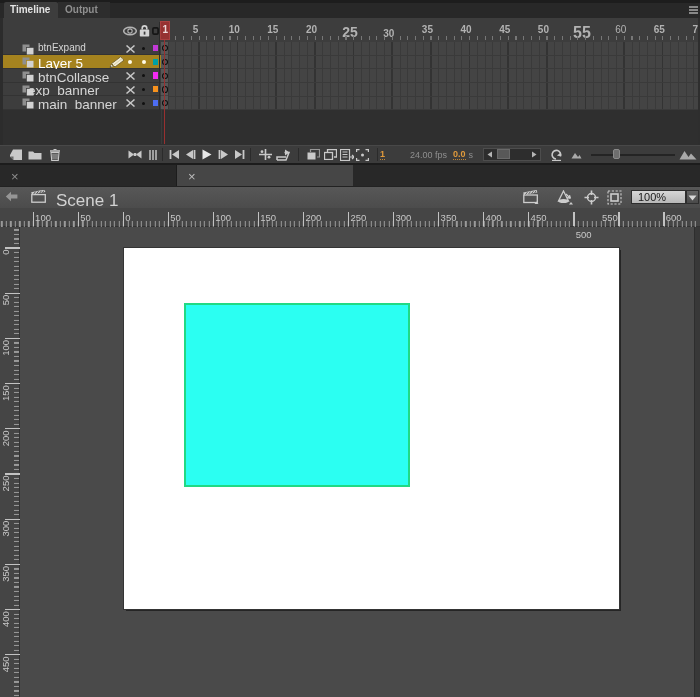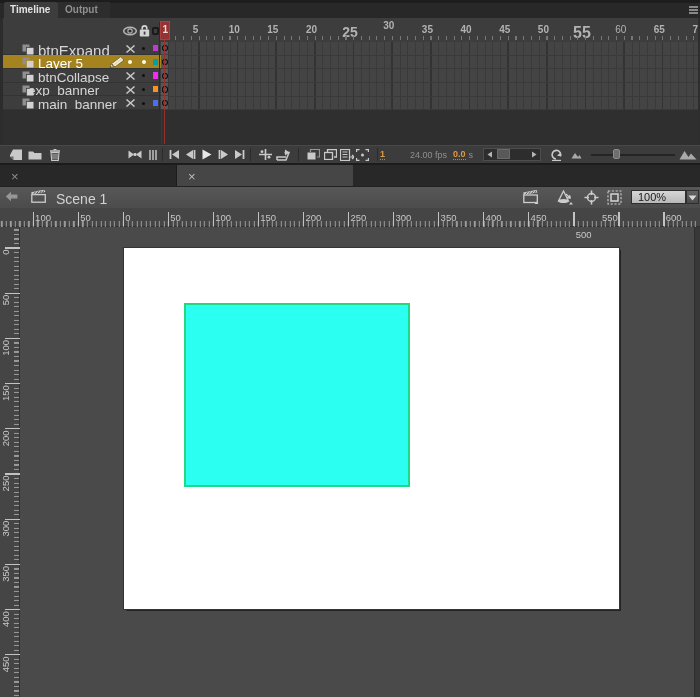--- a/index.html
+++ b/index.html
@@ -30,21 +30,21 @@
 <rect x="4.7" y="6.6" width="1.7" height="3" fill="#3d3d3d"></rect>
     </svg>
 <svg class="abs" style="left:152px;top:27px;" width="7" height="8" viewBox="0 0 7 8">
 <rect x="0.9" y="0.9" width="5.2" height="6.2" rx="1.2" fill="none" stroke="#161616" stroke-width="1.7"></rect>
     </svg>
 <div class="txt" style="left:195.5px;top:24px;transform:translateX(-50%);font-size:10px;font-weight:700;color:#b2b2b2;">5</div>
 <div class="txt" style="left:234.2px;top:24px;transform:translateX(-50%);font-size:10px;font-weight:700;color:#b2b2b2;">10</div>
 <div class="txt" style="left:272.8px;top:24px;transform:translateX(-50%);font-size:10px;font-weight:700;color:#b2b2b2;">15</div>
 <div class="txt" style="left:311.5px;top:24px;transform:translateX(-50%);font-size:10px;font-weight:700;color:#b2b2b2;">20</div>
 <div class="txt" style="left:350.1px;top:24px;transform:translateX(-50%);font-size:14px;font-weight:700;color:#b2b2b2;">25</div>
-<div class="txt" style="left:388.8px;top:20px;transform:translateX(-50%);font-size:10px;font-weight:700;color:#b2b2b2;">30</div>
+<div class="txt" style="left:388.8px;top:28px;transform:translateX(-50%);font-size:10px;font-weight:700;color:#b2b2b2;">30</div>
 <div class="txt" style="left:427.4px;top:24px;transform:translateX(-50%);font-size:10px;font-weight:700;color:#b2b2b2;">35</div>
 <div class="txt" style="left:466.1px;top:24px;transform:translateX(-50%);font-size:10px;font-weight:700;color:#b2b2b2;">40</div>
 <div class="txt" style="left:504.7px;top:24px;transform:translateX(-50%);font-size:10px;font-weight:700;color:#b2b2b2;">45</div>
 <div class="txt" style="left:543.4px;top:24px;transform:translateX(-50%);font-size:10px;font-weight:700;color:#b2b2b2;">50</div>
 <div class="txt" style="left:582.0px;top:24px;transform:translateX(-50%);font-size:16px;font-weight:700;color:#b2b2b2;">55</div>
 <div class="txt" style="left:620.7px;top:24px;transform:translateX(-50%);font-size:10px;font-weight:400;color:#b2b2b2;">60</div>
 <div class="txt" style="left:659.3px;top:24px;transform:translateX(-50%);font-size:10px;font-weight:700;color:#b2b2b2;">65</div>
 <div class="txt" style="left:698.0px;top:24px;transform:translateX(-50%);font-size:10px;font-weight:700;color:#b2b2b2;">70</div>
 <div class="abs" style="left:160.5px;top:36px;width:539.5px;height:4px;
 background:repeating-linear-gradient(90deg,transparent 0,transparent 6.63px,#777 6.63px,#777 7.73px);"></div>
@@ -62,21 +62,21 @@
 <div class="abs" style="left:160.5px;top:82.6px;width:7.8px;height:12.7px;background:#575757;"></div>
 <div class="abs" style="left:161.5px;top:86.2px;width:6.2px;height:6.4px;border-radius:50%;border:1.8px solid #0e0e0e;box-sizing:border-box;"></div>
 <div class="abs" style="left:160.5px;top:96.3px;width:7.8px;height:12.7px;background:#575757;"></div>
 <div class="abs" style="left:161.5px;top:99.9px;width:6.2px;height:6.4px;border-radius:50%;border:1.8px solid #0e0e0e;box-sizing:border-box;"></div>
 <div class="abs" style="left:0;top:41.5px;width:160.5px;height:13.7px;background:#3d3d3d;border-bottom:1px solid #333;box-sizing:border-box;"></div>
 <svg class="abs" style="left:22px;top:43.5px;" width="12" height="11" viewBox="0 0 12 11">
 <rect x="0.5" y="0.5" width="7" height="7" fill="#8f8f8f"></rect>
 <rect x="4" y="3" width="7.5" height="7.5" fill="#3d3d3d"></rect>
 <rect x="4.8" y="3.8" width="6.7" height="6.7" fill="#d2d2d2"></rect>
     </svg>
-<div class="txt" style="left:38px;top:42.3px;font-size:15px;color:#d6d6d6;">btnExpand</div>
+<div class="txt" style="left:38px;top:42.3px;font-size:10px;color:#d6d6d6;">btnExpand</div>
 <svg class="abs" style="left:126px;top:44.5px;" width="9" height="8" viewBox="0 0 9 8">
 <path d="M0.5 0.5 L8.5 7.5 M8.5 0.5 L0.5 7.5" stroke="#c6c6c6" stroke-width="1.5"></path>
     </svg>
 <div class="abs" style="left:142px;top:46.7px;width:3.2px;height:3.2px;border-radius:50%;background:#101010;"></div>
 <div class="abs" style="left:153.2px;top:44.9px;width:4.6px;height:6.4px;background:#c239d6;"></div>
 <div class="abs" style="left:0;top:55.2px;width:160.5px;height:13.7px;background:#a5831f;border-bottom:1px solid #333;box-sizing:border-box;"></div>
 <svg class="abs" style="left:22px;top:57.2px;" width="12" height="11" viewBox="0 0 12 11">
 <rect x="0.5" y="0.5" width="7" height="7" fill="#8f8f8f"></rect>
 <rect x="4" y="3" width="7.5" height="7.5" fill="#a5831f"></rect>
 <rect x="4.8" y="3.8" width="6.7" height="6.7" fill="#d2d2d2"></rect>
@@ -239,21 +239,21 @@
 <div class="txt" style="left:188px;top:169px;font-size:13px;color:#bdbdbd;">×</div>
 <div class="abs" style="left:0;top:186px;width:700px;height:21.5px;background:linear-gradient(#575757,#4c4c4c);border-top:1px solid #222;box-sizing:border-box;"></div>
 <svg class="abs" style="left:5px;top:191px;" width="13" height="11" viewBox="0 0 13 11">
 <path d="M6 0.8 L0.8 5.5 L6 10.2 V7.4 H12.4 V3.6 H6 Z" fill="#969696"></path>
     </svg>
 <svg class="abs" style="left:31px;top:190px;" width="16" height="13" viewBox="0 0 16 13">
 <rect x="0.8" y="4.6" width="13.5" height="7.6" fill="none" stroke="#cdcdcd" stroke-width="1.3"></rect>
 <path d="M0.8 4.6 L14.3 2 L13.7 -0.5 L0.2 2.2 Z" fill="#cdcdcd"></path>
 <path d="M2.5 4.2 L4.5 1.7 M5.5 3.7 L7.5 1.2 M8.5 3.2 L10.5 0.8 M11.5 2.7 L13 0.5" stroke="#3d3d3d" stroke-width="0.9"></path>
     </svg>
-<div class="txt" style="left:56px;top:190.5px;font-size:14px;color:#d2d2d2;">Scene 1</div>
+<div class="txt" style="left:56px;top:190.5px;font-size:17px;color:#d2d2d2;">Scene 1</div>
 <svg class="abs" style="left:523px;top:189.5px;" width="17" height="14" viewBox="0 0 17 14">
 <rect x="0.8" y="5" width="13.5" height="7.5" fill="none" stroke="#cdcdcd" stroke-width="1.3"></rect>
 <path d="M0.8 5 L14.3 2.4 L13.7 -0.1 L0.2 2.6 Z" fill="#cdcdcd"></path>
 <path d="M2.5 4.6 L4.5 2.1 M5.5 4.1 L7.5 1.6 M8.5 3.6 L10.5 1.2 M11.5 3.1 L13 0.9" stroke="#4f4f4f" stroke-width="0.9"></path>
 <path d="M13 13 h4 l-2 -2.6 Z" fill="#cdcdcd" transform="translate(-1.5,1)"></path>
     </svg>
 <svg class="abs" style="left:556px;top:189.5px;" width="18" height="15" viewBox="0 0 18 15">
 <path d="M7.5 1 L12.5 11 H2.5 Z" fill="none" stroke="#cdcdcd" stroke-width="1.3"></path>
 <ellipse cx="7.5" cy="11" rx="5" ry="2" fill="#cdcdcd"></ellipse>
 <path d="M10 4 l4.5 4.5 M14.5 8.5 l-1 -3.4 M14.5 8.5 l-3.5 -0.9" stroke="#cdcdcd" stroke-width="1.2" fill="none"></path>

